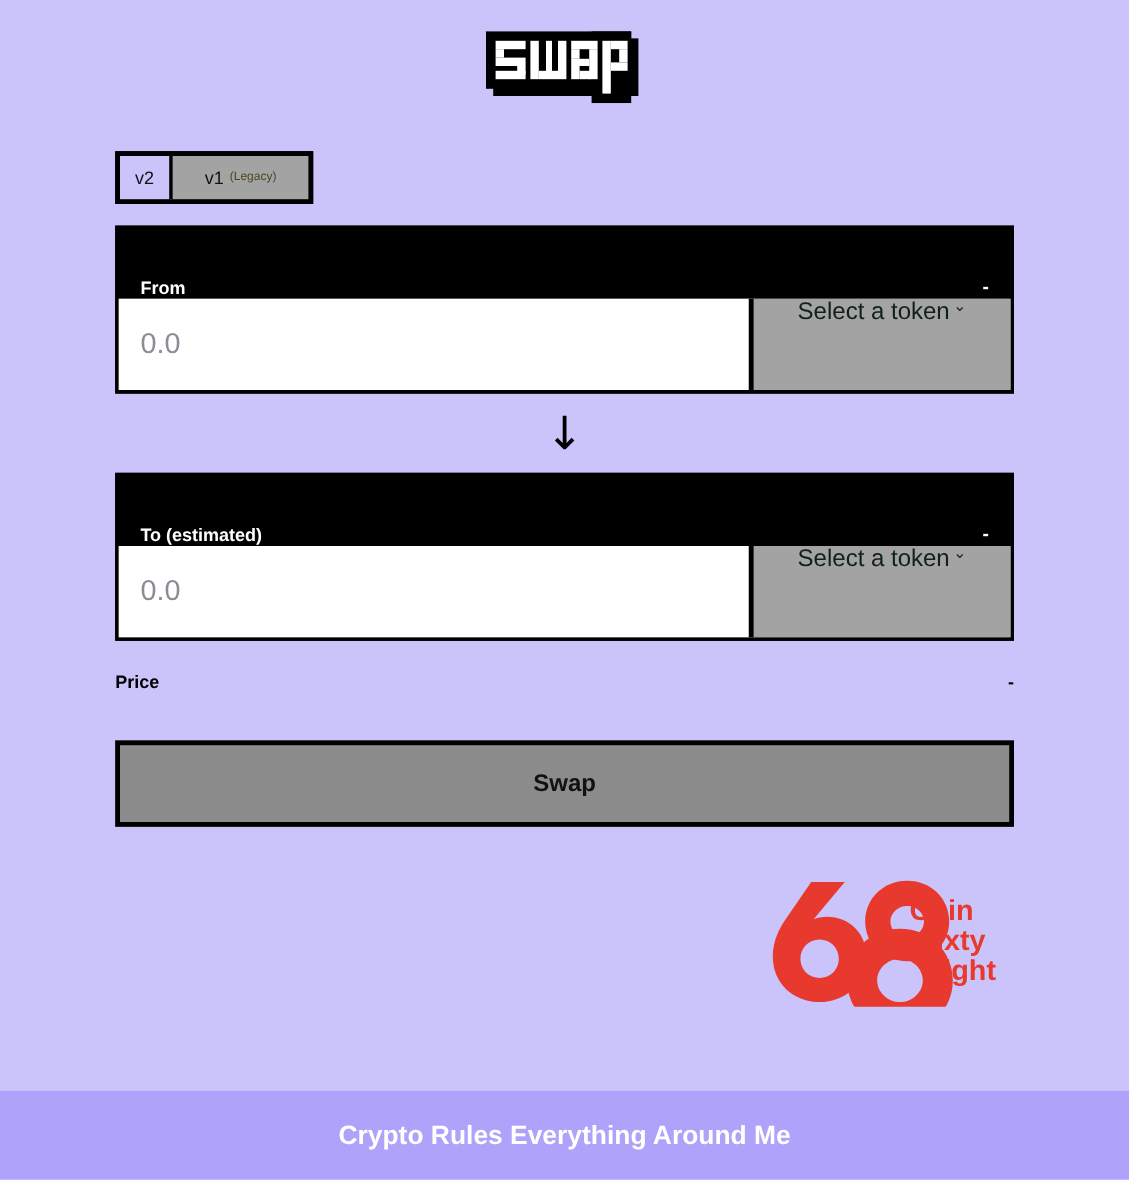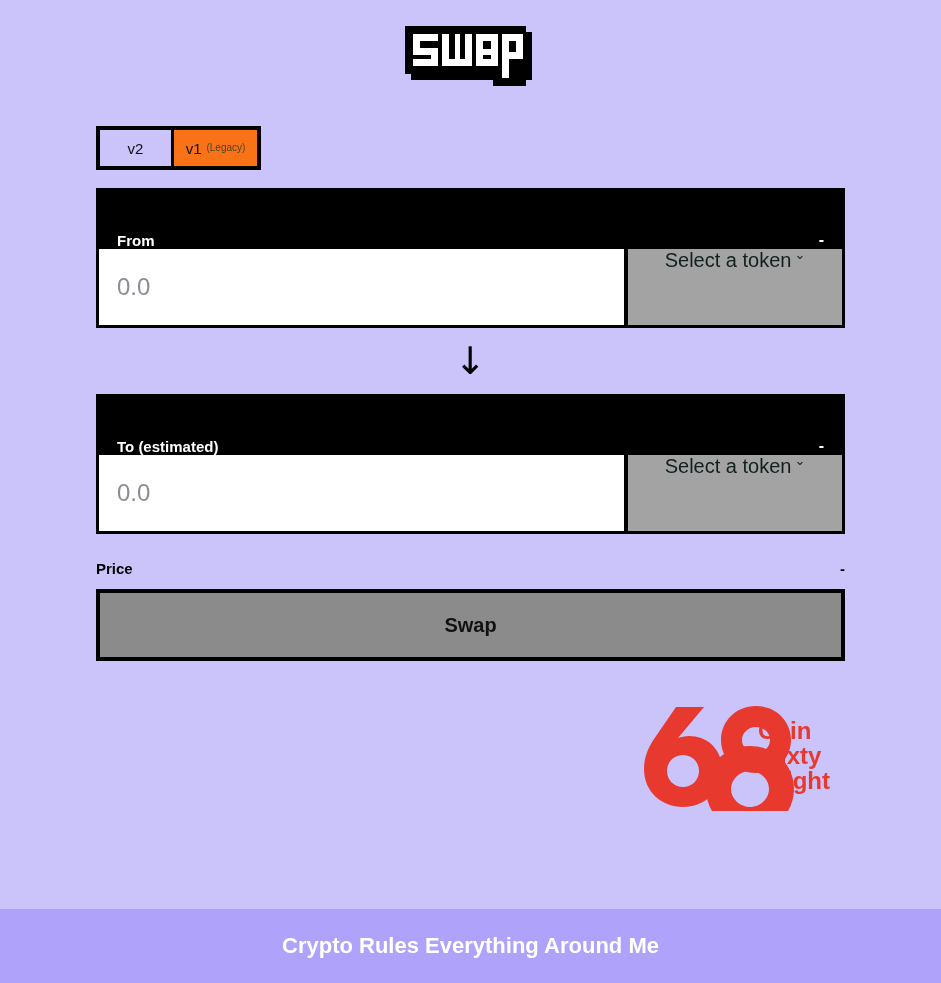--- a/index.html
+++ b/index.html
@@ -54,25 +54,25 @@
     display: flex;
     align-items: center;
     justify-content: center;
     font-size: 15px;
     color: #111;
     cursor: pointer;
     line-height: 1;
   }
   .tab-v2 {
     background: #cbc4fb;
-    width: 74px;
+    width: 44px;
     border-right: 3px solid #000;
   }
   .tab-v1 {
-    background: #f97316;
+    background: #a3a3a3;
     flex: 1;
     gap: 5px;
   }
   .tab-v1 .legacy {
     font-size: 10px;
     color: #4a4420;
   }
 
   
   .panel {
@@ -212,21 +212,21 @@
     outline: none;
     font-family: "Liberation Sans", sans-serif;
     font-size: 17px;
     padding: 0 6px;
     color: #111;
   }
   .pct-sign { font-size: 23px; }
 
   
   .swap-button {
-    margin-top: 12px;
+    margin-top: 40px;
     width: 100%;
     height: 72px;
     background: #8b8b8b;
     border: 4px solid #000;
     font-family: "Liberation Sans", sans-serif;
     font-size: 20px;
     font-weight: bold;
     color: #111;
     cursor: default;
   }

